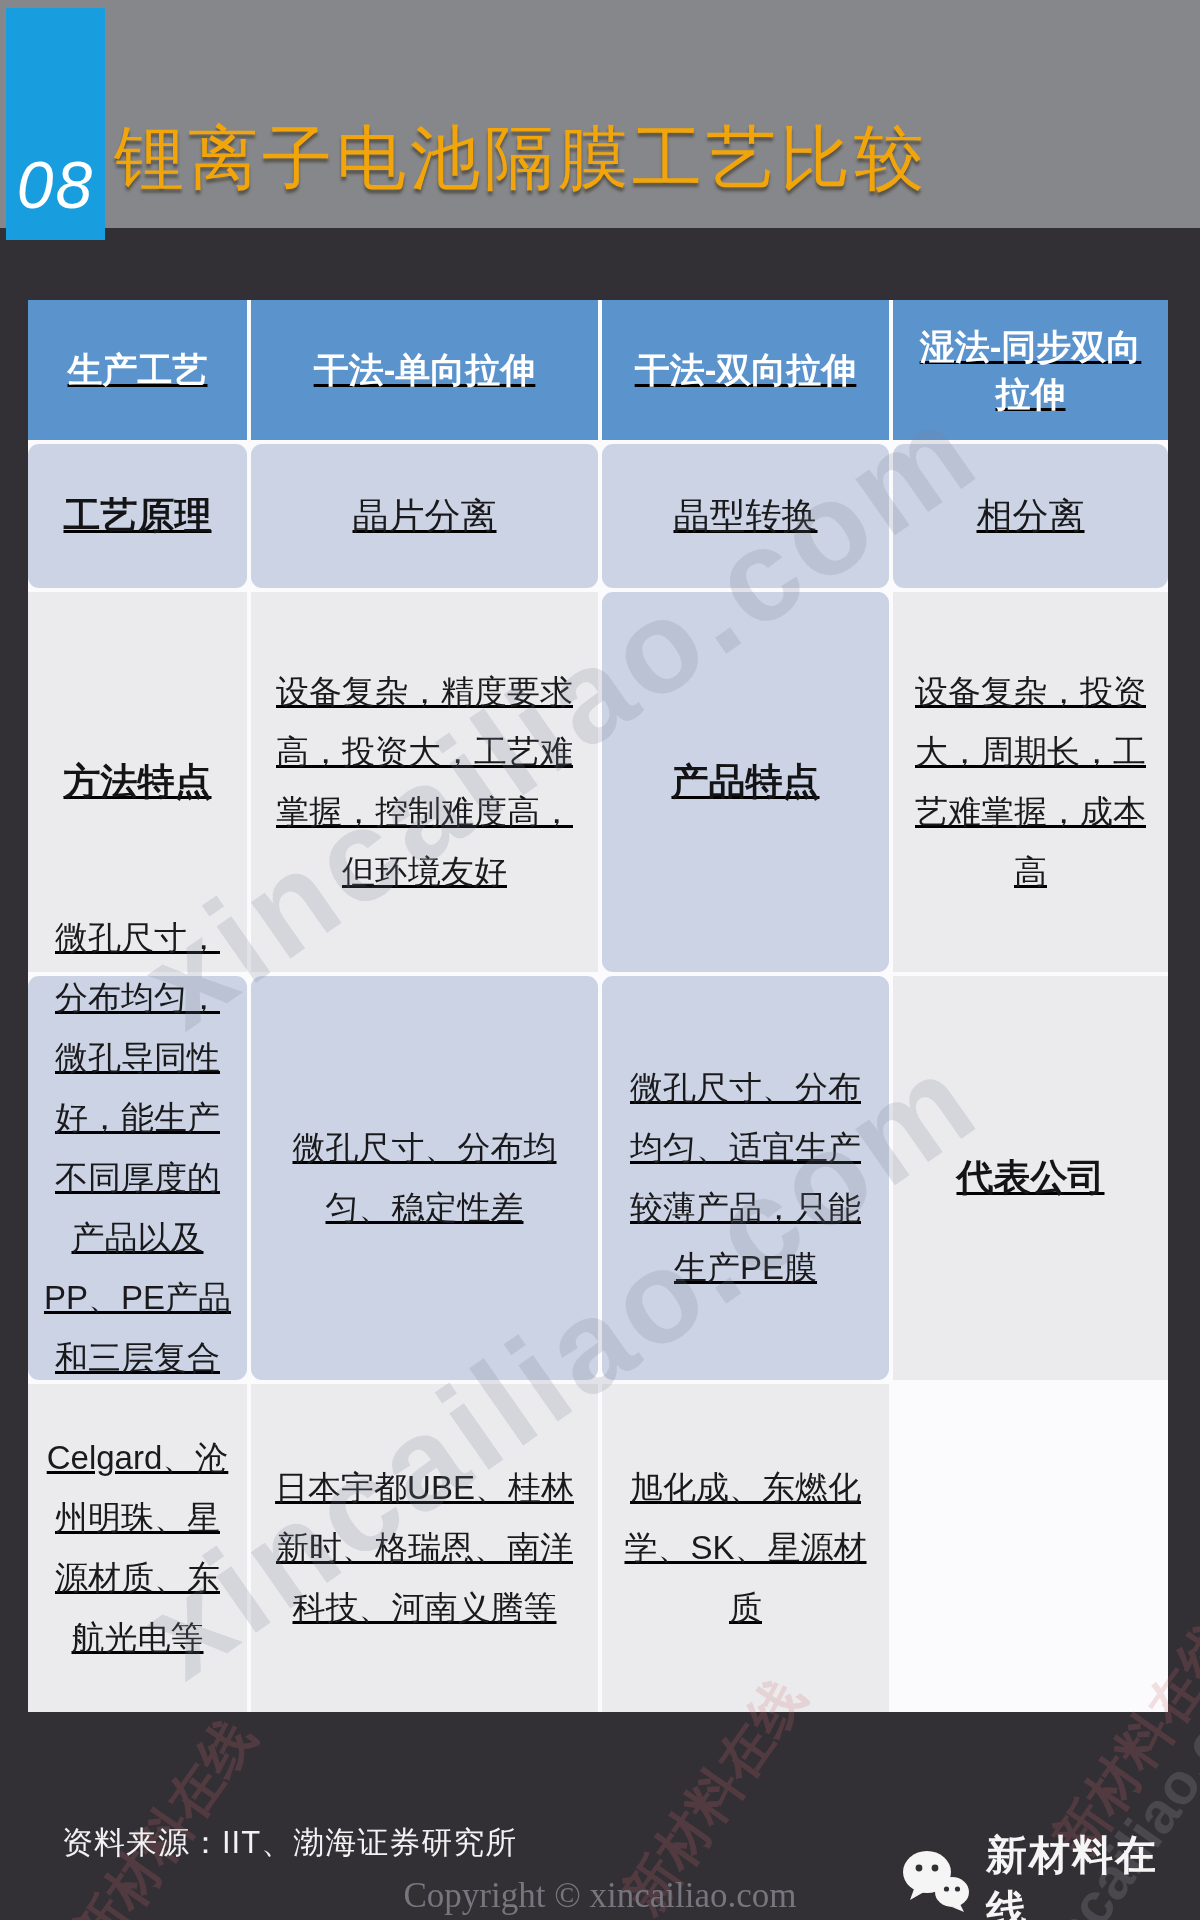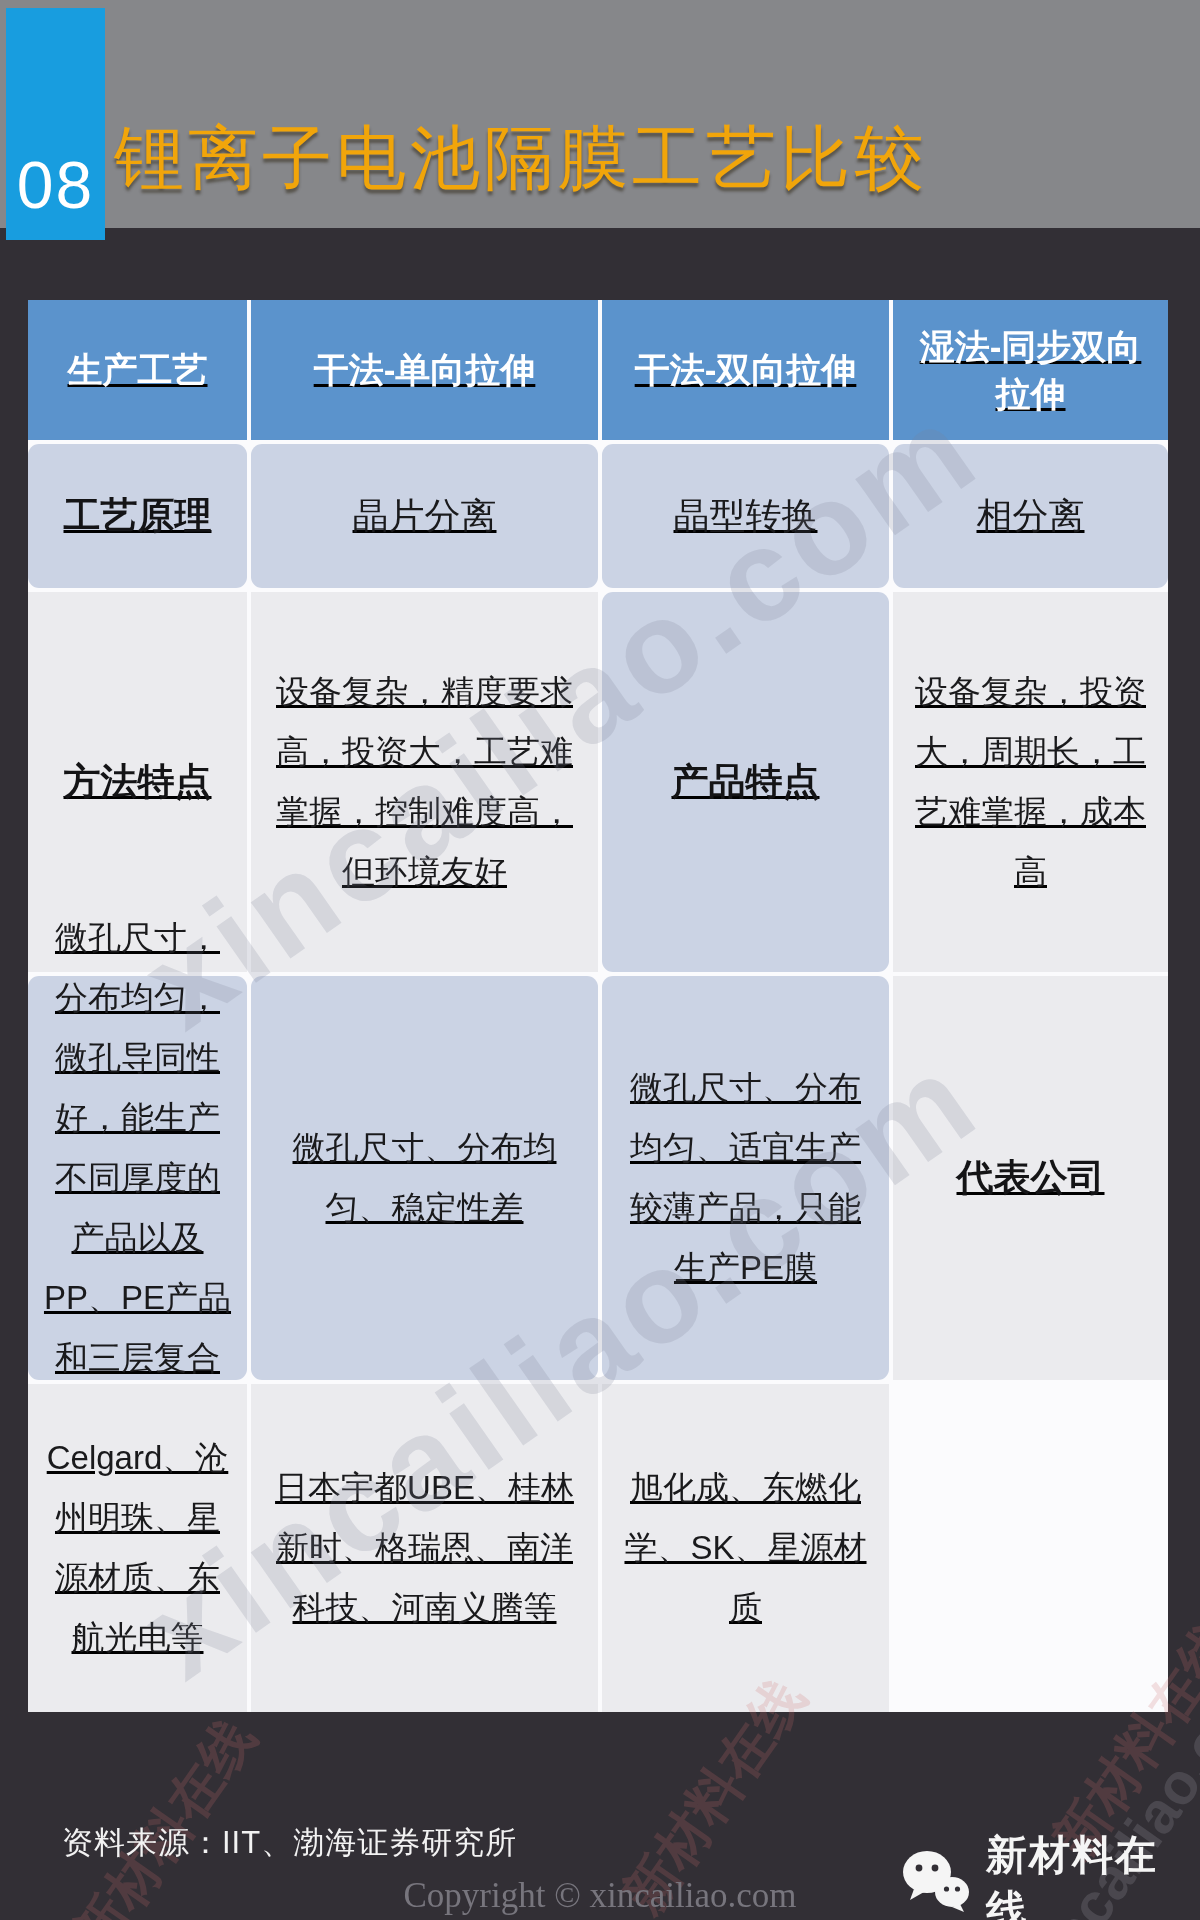--- a/index.html
+++ b/index.html
@@ -1,21 +1,21 @@
 <!DOCTYPE html>
 <html><head>
 <meta charset="utf-8">
 <style>
   html,body{margin:0;padding:0;}
   .page{position:relative;width:1200px;height:1920px;overflow:hidden;
         background:#322f35;font-family:"Liberation Sans","DejaVu Sans",sans-serif;}
   
   .topband{position:absolute;left:0;top:0;width:1200px;height:228px;background:#86878a;}
   .badge{position:absolute;left:6px;top:8px;width:99px;height:232px;background:#189ddf;
-         display:flex;align-items:flex-end;justify-content:center;}
+         display:flex;align-items:flex-end;justify-content:center;font-style:italic;}
   .badge span{color:#ffffff;font-size:66px;font-weight:300;line-height:1;
               letter-spacing:2px;padding-bottom:22px;}
   .title{position:absolute;left:114px;top:112px;font-size:70px;font-weight:400;
          color:#f1a50a;letter-spacing:4px;white-space:nowrap;
          text-shadow:0 4px 3px rgba(30,22,0,.45);}
   
   .tbl{position:absolute;left:28px;top:300px;width:1140px;
        display:grid;grid-template-columns:219px 347px 287px 275px;
        grid-template-rows:140px 144px 380px 404px 328px;gap:4px;background:#fbfbfd;text-decoration:underline;}
   .cell{display:flex;align-items:center;justify-content:center;text-align:center;

